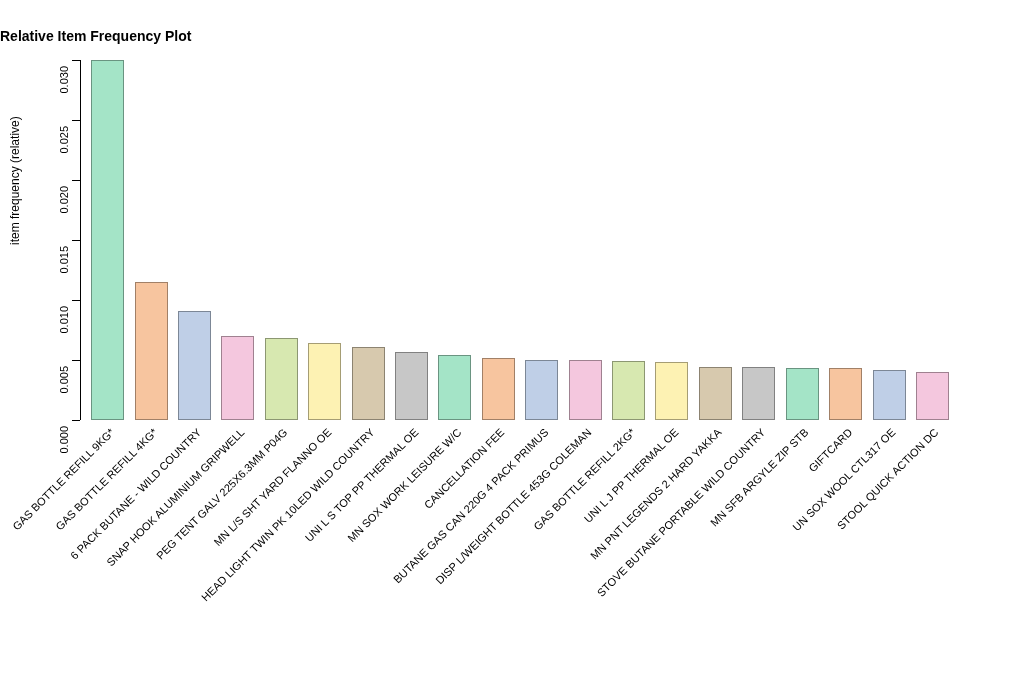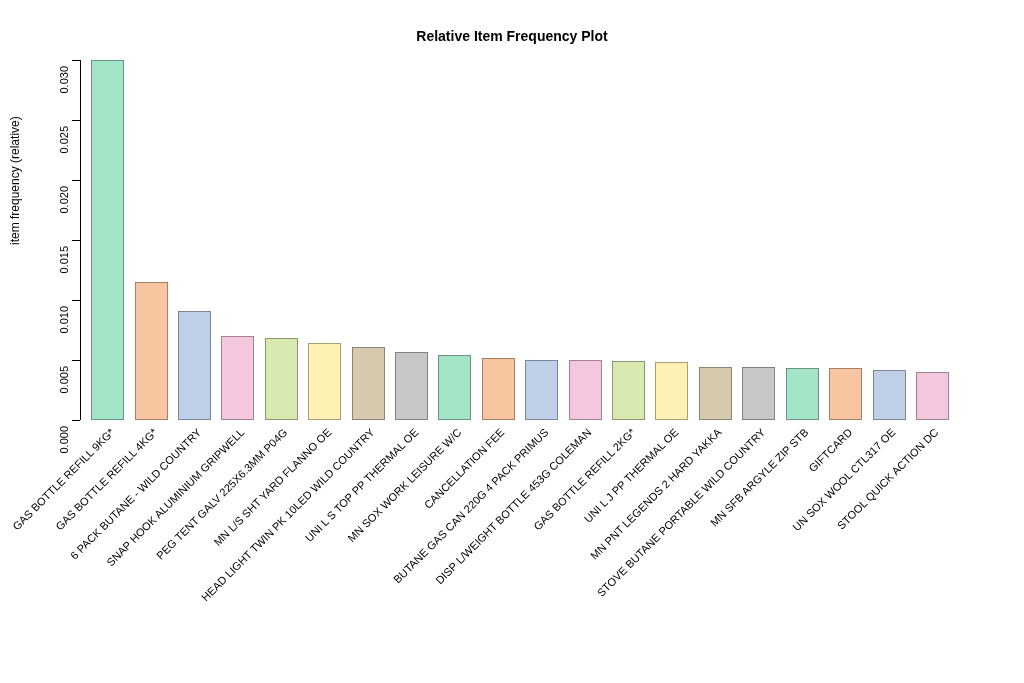--- a/index.html
+++ b/index.html
@@ -13,21 +13,21 @@
   .plot-wrap {
     position: relative;
     width: 1024px;
     height: 683px;
   }
   .title {
     position: absolute;
     top: 28px;
     left: 0;
     width: 100%;
-    text-align: center;
+    text-align: left;
     font-weight: bold;
     font-size: 14px;
   }
   .ylabel {
     position: absolute;
     left: 8px;
     top: 245px;
     transform: rotate(-90deg);
     transform-origin: left top;
     font-size: 12px;

